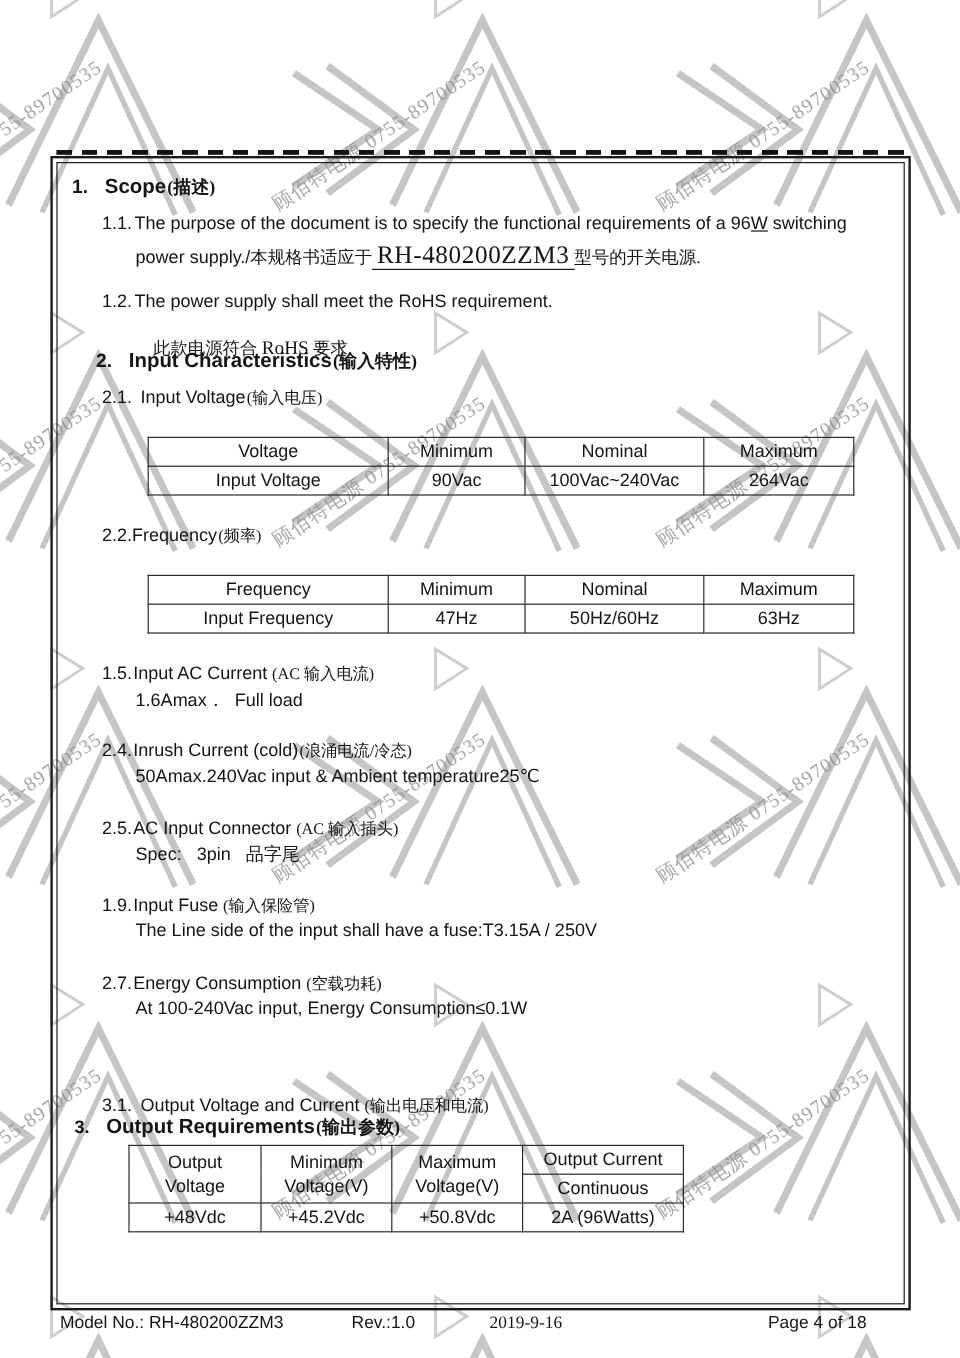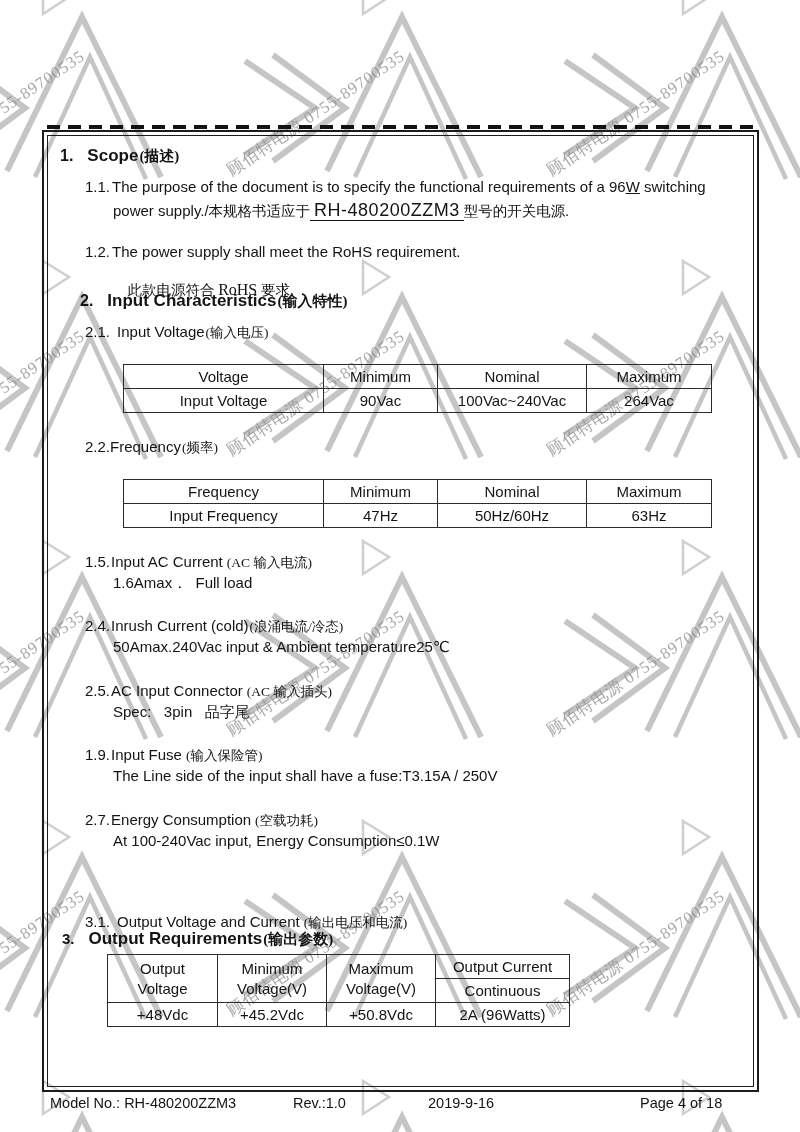--- a/index.html
+++ b/index.html
@@ -44,22 +44,22 @@
     font-family:"Liberation Serif","DejaVu Serif",serif;
     font-size:13.5px; margin-left:4px;
   }
   .h-sec .cn { font-size:15px; margin-left:1px; }
   .cn.tight { margin-left:1px; }
   .body-line { white-space:pre; font-size:15px; }
   .para { white-space:nowrap; font-size:15px;text-align:right; }
   .para .num { display:inline-block; margin-right:2px; }
   .u { text-decoration:underline; }
   .model-big {
-    font-size:18px; letter-spacing:.5px;
-    border-bottom:1.5px solid #141414; padding:0 4px;
+    font-size:21px; letter-spacing:.5px;
+    border-bottom:1.5px solid #141414; padding:0 4px;font-family:Liberation Serif, serif;
   }
   .serif-inline { font-family:"Liberation Serif","DejaVu Serif",serif; font-size:16px; }
   .cjk-line { font-family:"Liberation Serif","DejaVu Serif",serif; font-size:14.5px; white-space:pre; }
 
   table.spec { border-collapse:collapse; table-layout:fixed; }
   table.spec td {
     border:1px solid #2b2b2b; text-align:center; vertical-align:middle;
     font-size:15px; height:24px; padding:0 2px; background:transparent;
   }
   #out-table td.hdr2 { height:46px; line-height:20px; }
@@ -393,16 +393,16 @@
       <td>+48Vdc</td>
       <td>+45.2Vdc</td>
       <td>+50.8Vdc</td>
       <td>2A (96Watts)</td>
     </tr>
   </tbody>
     </table>
 
   <div class="abs footer-item" style="left:50px;  top:1095px;">Model No.: RH-480200ZZM3</div>
   <div class="abs footer-item" style="left:293px; top:1095px;">Rev.:1.0</div>
-  <div class="abs footer-item" style="left:428px; top:1095px;">2019-9-16</div>
+  <div class="abs footer-item" style="left:408px; top:1095px;font-family:Liberation Serif, serif;">2019-9-16</div>
   <div class="abs footer-item" style="left:640px; top:1095px;">Page 4 of 18</div>
 
 </div>
 
 </body></html>

